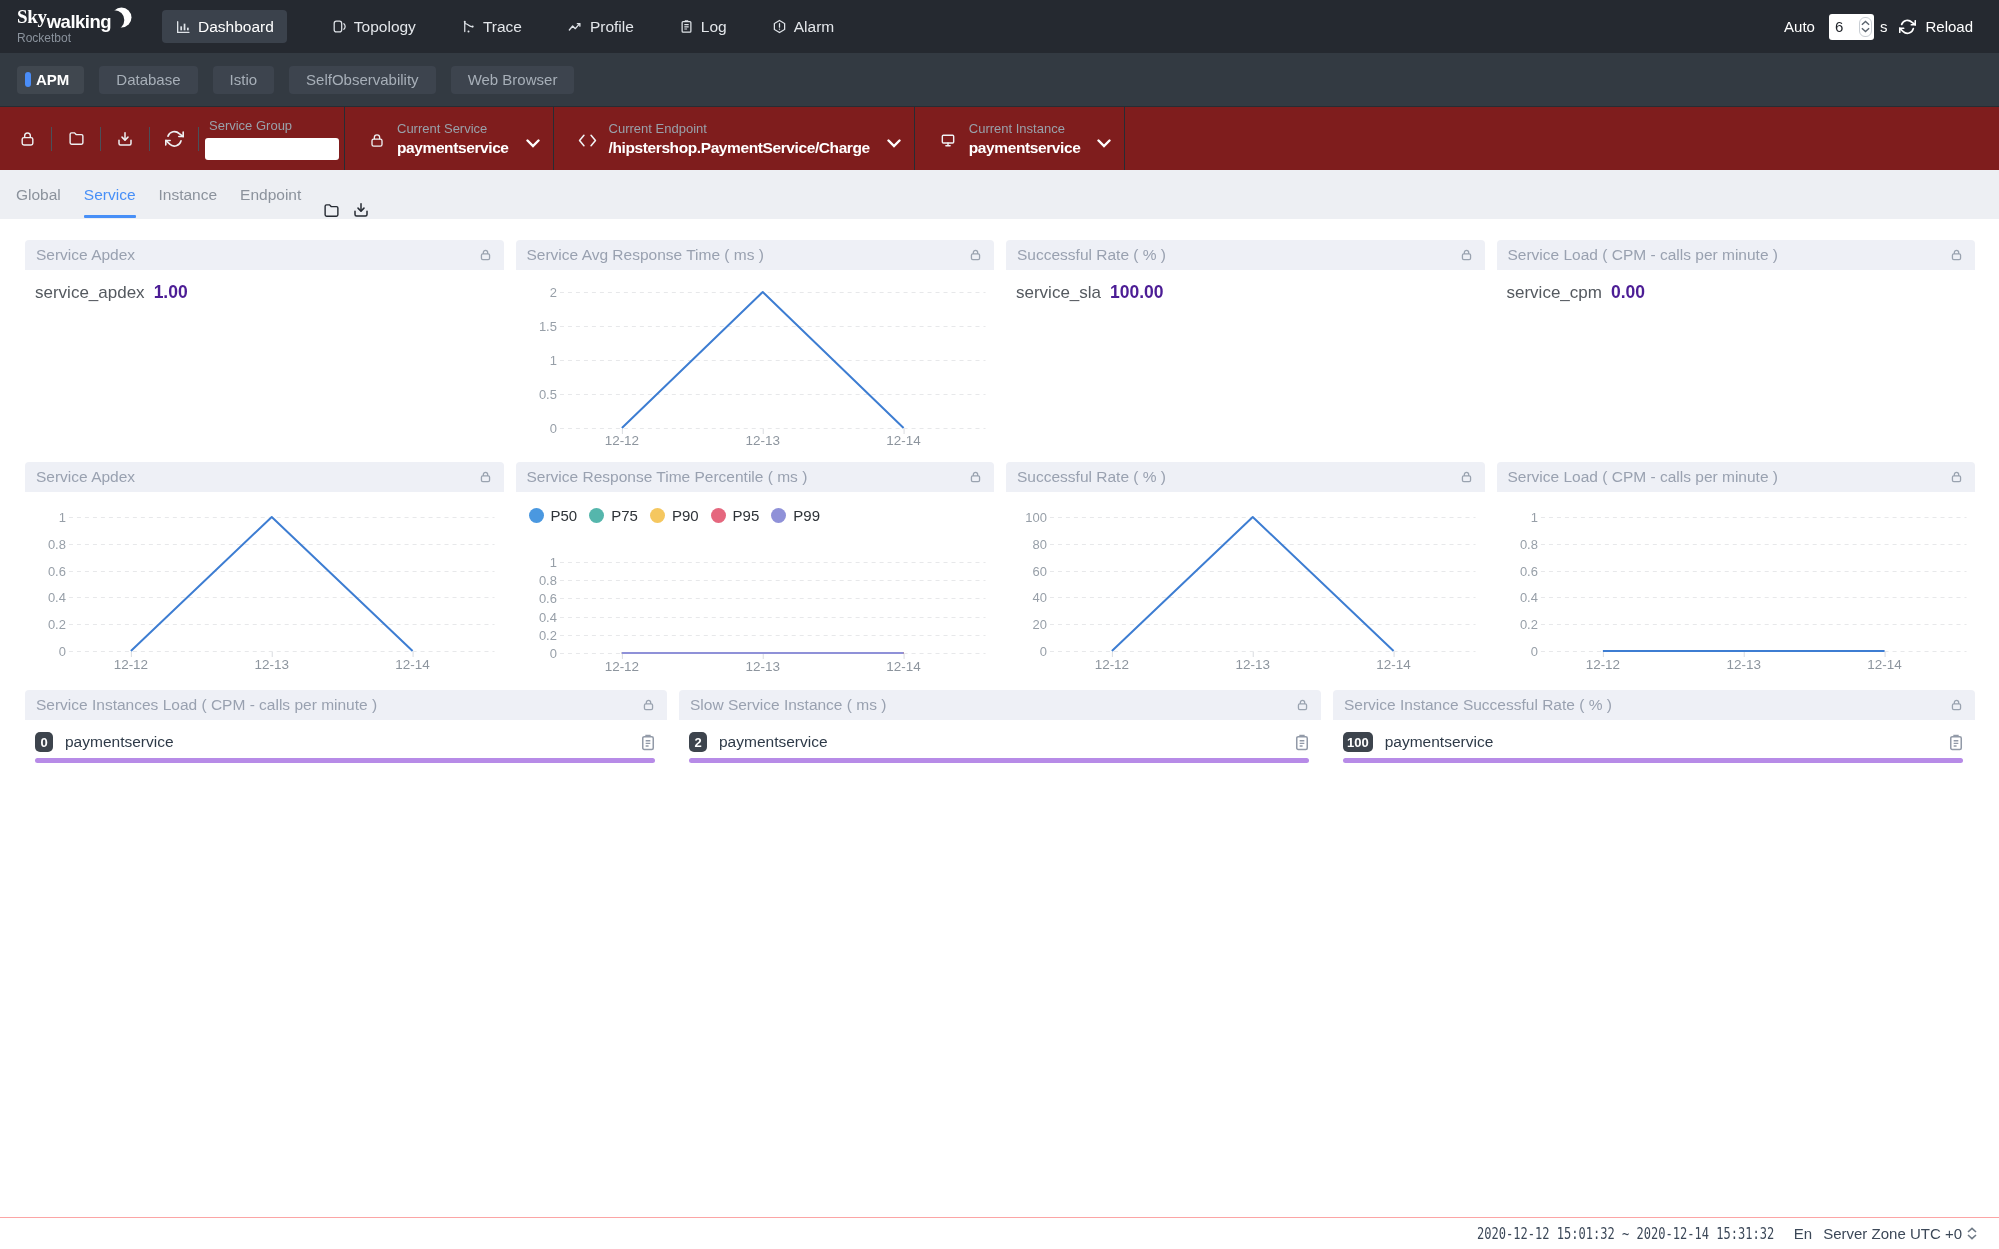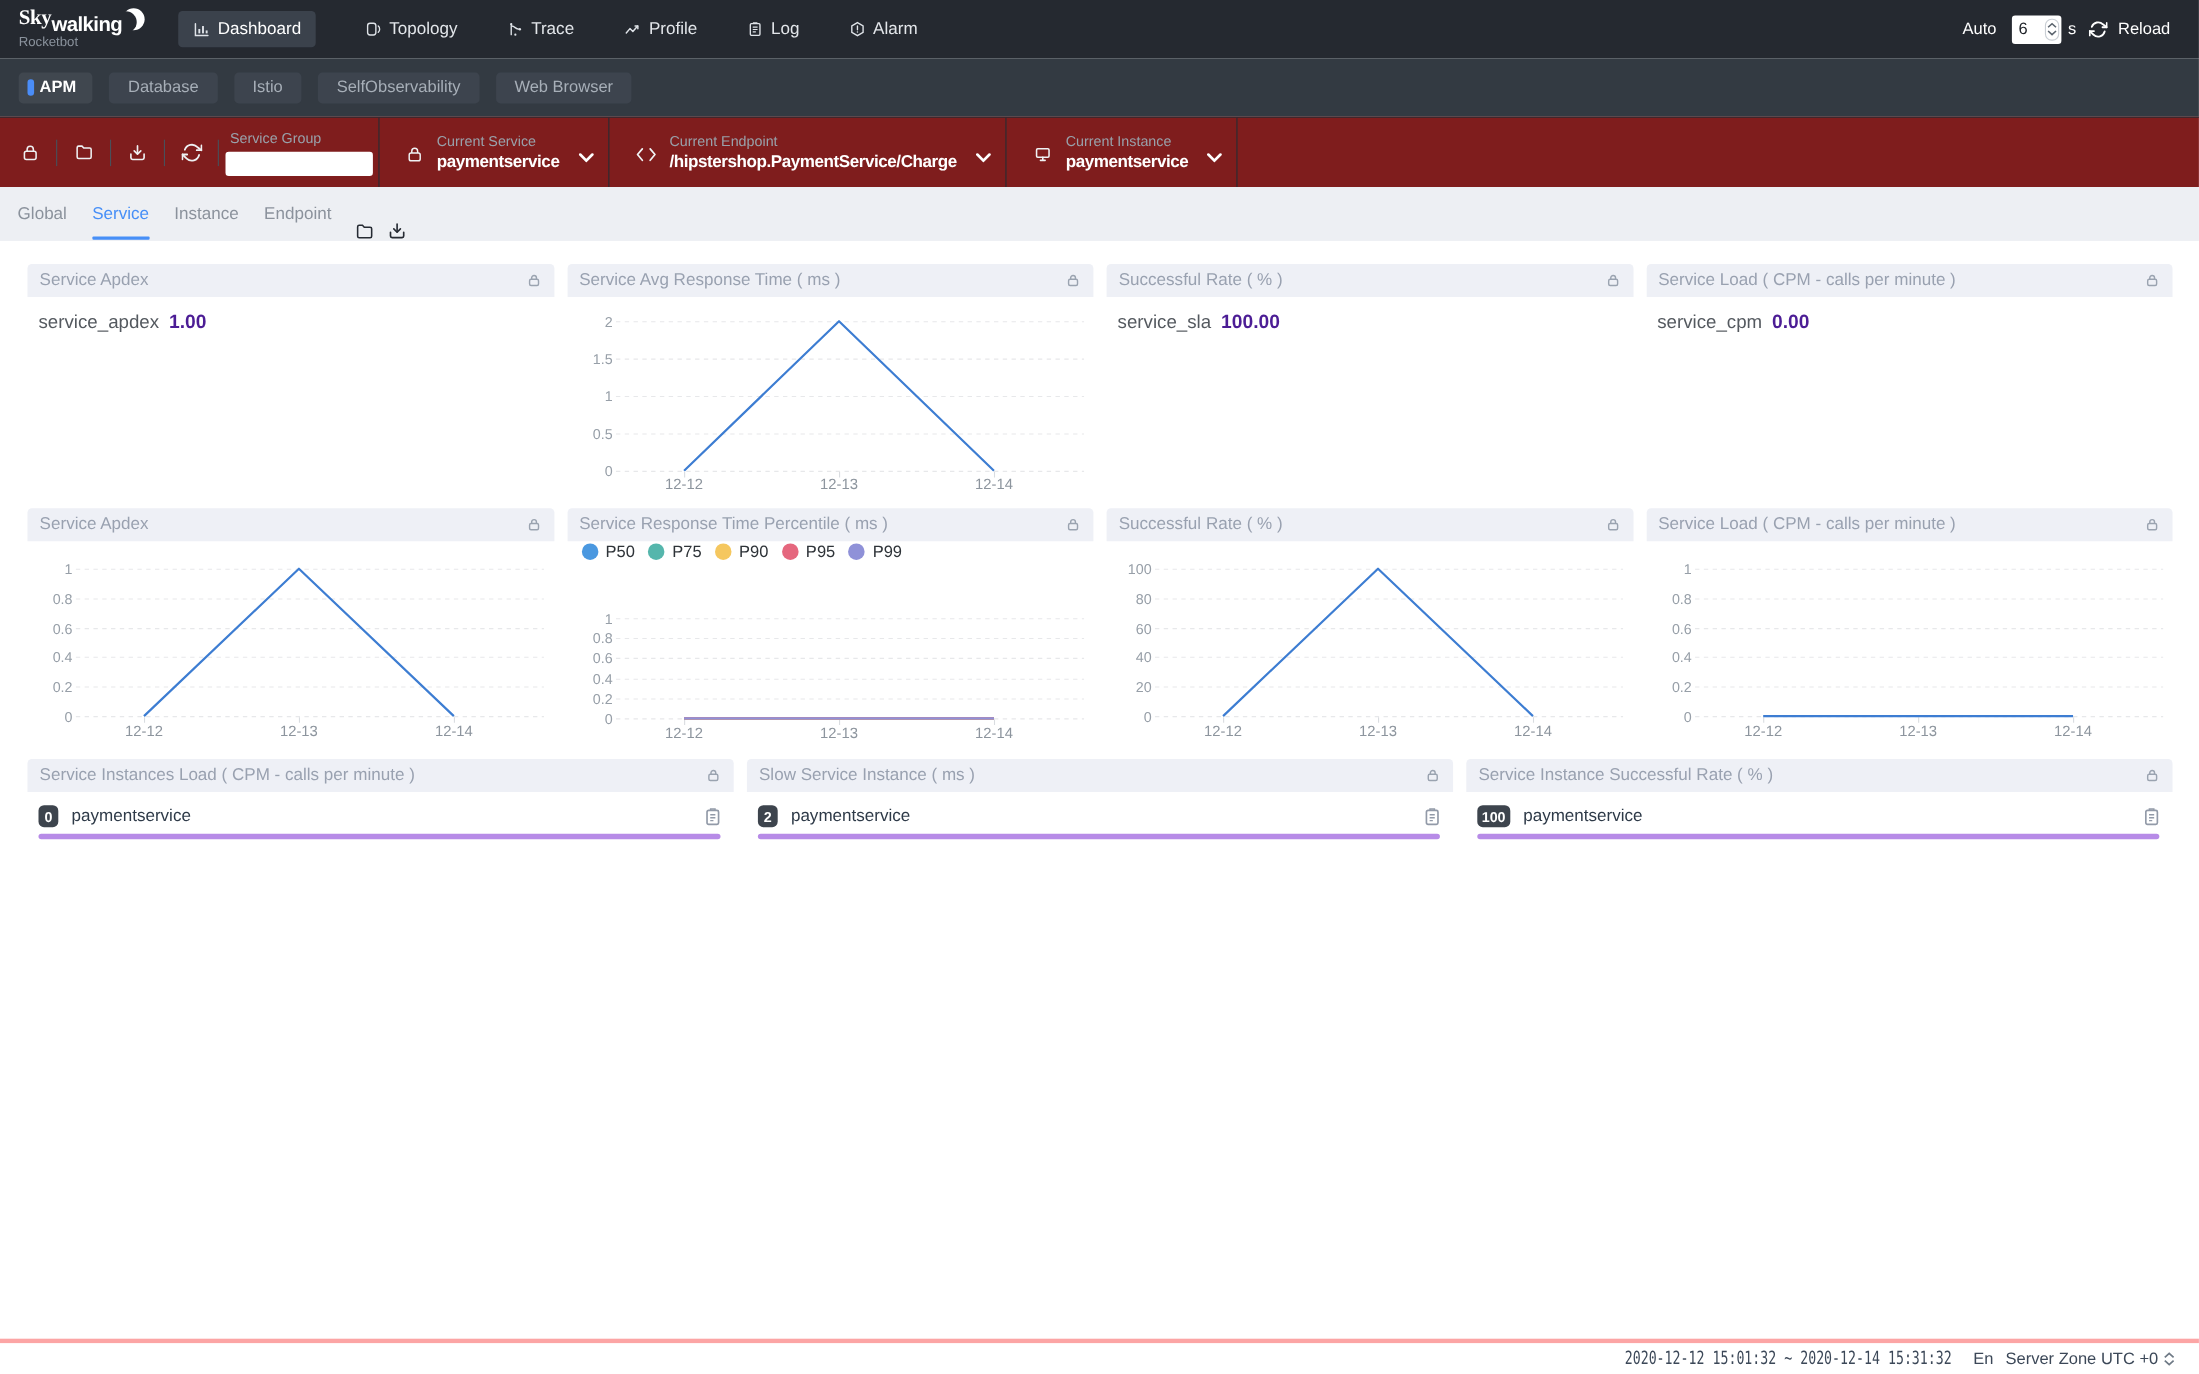--- a/index.html
+++ b/index.html
@@ -113,21 +113,21 @@
   .row1 .panel-body { height:180px; }
   .row2 .panel-body { height:186px; }
   .row3 .panel-body { height:50px; }
 
   .metric-line { display:flex; align-items:baseline; padding:12px 10px 0 10px; gap:9px; }
   .metric-label { color:#54595f; font-size:17px; }
   .metric-value { color:#4c1d95; font-size:17.5px; font-weight:bold; }
 
   .chart-wrap { position:absolute; inset:0; }
   .chart-legend {
-    position:absolute; top:1px; left:13px; display:flex; align-items:flex-end; gap:12px;
+    position:absolute; top:15px; left:13px; display:flex; align-items:flex-end; gap:12px;
   }
   .legend-item { display:flex; align-items:center; gap:7px; }
   .legend-dot { width:15px; height:15px; border-radius:50%; }
   .legend-label { font-size:15px; color:#2e3338; }
 
   
   .inst-item { padding:12px 12px 0 10px; position:relative; height:50px; }
   .inst-line { display:flex; align-items:center; }
   .inst-badge {
     min-width:18px; height:20px; background:#3d444d; border-radius:5px;
@@ -135,21 +135,21 @@
     display:inline-flex; align-items:center; justify-content:center;
     padding:0 4px;
   }
   .inst-name { margin-left:12px; font-size:15.5px; color:#2e3a48; font-weight:500; }
   .inst-clip { margin-left:auto; color:#929aa8; display:flex; }
   .inst-bar { position:absolute; left:10px; right:12px; top:38px; height:5px; border-radius:2.5px; background:#b78be7; }
 
   
   .footer {
     position:absolute; left:0; right:0; bottom:0; height:32px;
-    background:#fff; border-top:4px solid #fca5a5;
+    background:#fff; border-top:1px solid #fca5a5;
     display:flex; align-items:center; justify-content:flex-end;
     padding-right:22px;
   }
   .f-time { width:298px; overflow:visible; white-space:nowrap; }
   .f-time span {
     display:inline-block; font-family:"DejaVu Sans Mono","Liberation Mono",monospace;
     font-size:16.5px; color:#3c4858; transform:scaleX(0.73); transform-origin:left center;
   }
   .f-lang { margin-left:19px; font-size:15px; color:#3c4858; cursor:pointer; }
   .f-zone { margin-left:11px; font-size:15px; color:#3c4858; }

